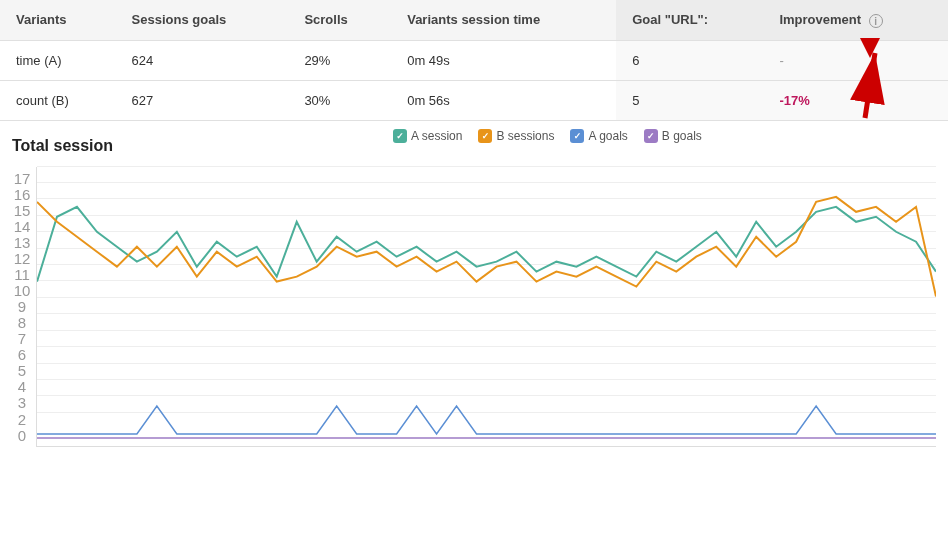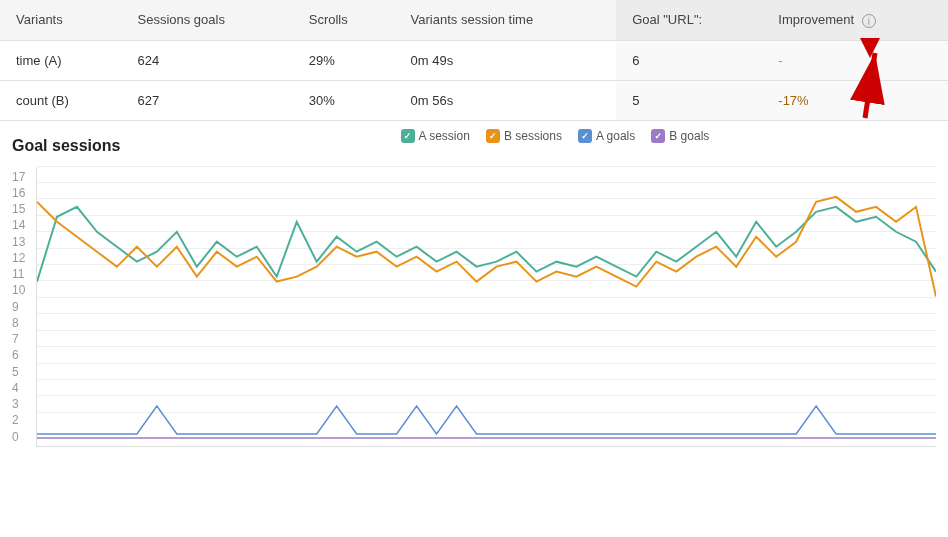--- a/index.html
+++ b/index.html
@@ -21,34 +21,34 @@
     .table-section th, .table-section td {
       padding: 12px 16px;
       text-align: left;
       border-bottom: 1px solid #e0e0e0;
       vertical-align: middle;
     }
     .table-section thead tr {
       background: #f5f5f5;
     }
     .table-section thead th {
-      font-weight: 400;
+      font-weight: 700;
       font-size: 13px;
       color: #444;
       margin-left: 24px;
     }
     .goal-col-header {
       background: #ececec !important;
     }
     .goal-col-cell {
       background: #f9f9f9;
     }
     .improvement-neg {
-      color: #a16207;
-      font-weight: 400;
+      color: #be185d;
+      font-weight: 700;
     }
     .improvement-neutral {
       color: #999;
     }
     .info-icon {
       display: inline-block;
       width: 14px;
       height: 14px;
       border-radius: 50%;
       border: 1px solid #999;
@@ -111,23 +111,23 @@
     }
     .y-axis {
       display: flex;
       flex-direction: column-reverse;
       justify-content: space-between;
       width: 24px;
       padding-bottom: 4px;
       padding-top: 4px;
     }
     .y-label {
-      font-size: 12px;
+      font-size: 15px;
       color: #999;
-      text-align: left;
+      text-align: center;
       padding-right: 4px;
       line-height: 1;
     }
     .chart-area {
       flex: 1;
       position: relative;
       border-left: 1px solid #ddd;
       border-bottom: 1px solid #ddd;
     }
     .grid-lines {
@@ -200,21 +200,21 @@
       </marker>
     </defs>
     <line x1="55" y1="85" x2="65" y2="20" stroke="#cc0000" stroke-width="5" marker-end="url(#arrowhead)"></line>
 
     <polygon points="50,5 70,5 60,25" fill="#cc0000"></polygon>
   </svg>
 </div>
 
 <div class="chart-section">
   <div style="display:flex; align-items:center; margin-bottom:4px;">
-    <div class="chart-title">Goal sessions</div>
+    <div class="chart-title">Total session</div>
     <div class="chart-legend">
       <div class="legend-item">
         <div class="legend-check" style="background:#4CAF9A;">✓</div>
         <span>A session</span>
       </div>
       <div class="legend-item">
         <div class="legend-check" style="background:#E8941A;">✓</div>
         <span>B sessions</span>
       </div>
       <div class="legend-item">

